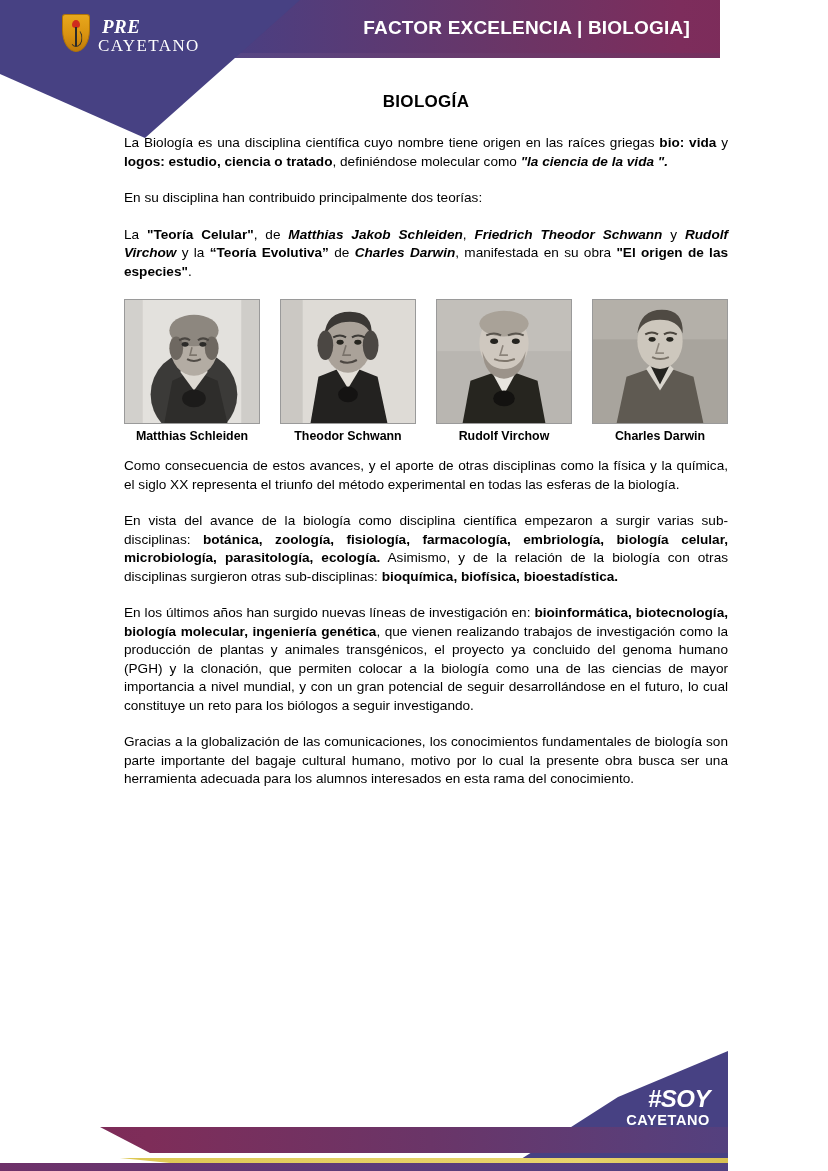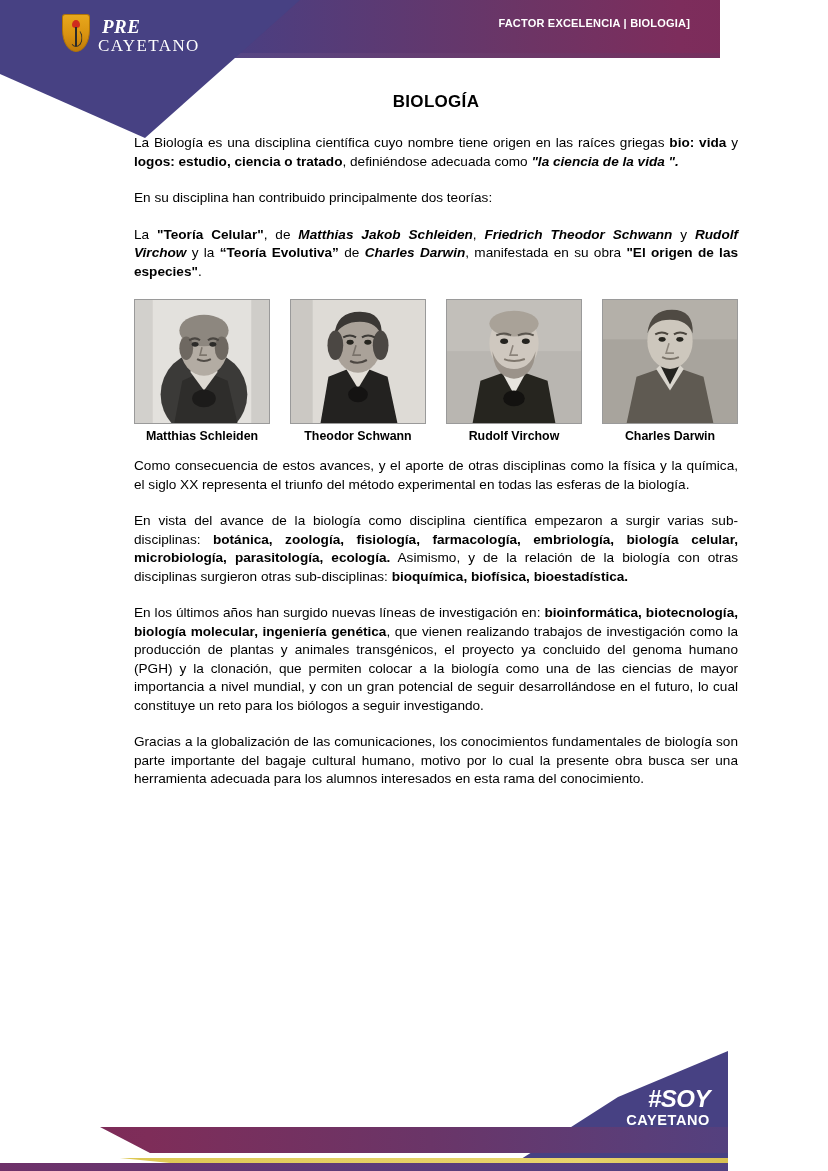--- a/index.html
+++ b/index.html
@@ -44,21 +44,21 @@
     width: 300px;
     height: 140px;
     background: #474183;
     clip-path: polygon(0 0, 300px 0, 145px 138px, 0 74px);
   }
   .hdr-title {
     position: absolute;
     right: 30px;
     top: 17px;
     color: #ffffff;
-    font-size: 11px;
+    font-size: 19px;
     font-weight: bold;
     letter-spacing: 0.2px;
     white-space: nowrap;
     margin-left: 6px;
   }
   
   #logo {
     position: absolute;
     left: 62px;
     top: 14px;
@@ -120,21 +120,21 @@
     left: 36px; top: 22px;
     color: #ffffff;
     font-family: "Liberation Serif", serif;
     font-size: 17px;
     letter-spacing: 1.4px;
   }
 
   
   #content {
     position: absolute;
-    left: 134px;
+    left: 124px;
     top: 92px;
     width: 604px;
   }
   #doc-title {
     text-align: center;
     font-size: 17px;
     font-weight: bold;
     margin: 0 0 22px 0;
     letter-spacing: 0.3px;
   }
@@ -272,21 +272,21 @@
     <div class="logo-cay">CAYETANO</div>
   </div>
 
   <div class="hdr-title">FACTOR EXCELENCIA | BIOLOGIA]</div>
 </div>
 
 <div id="content">
 
   <h1 id="doc-title">BIOLOGÍA</h1>
 
-  <p class="body"><span>La Biología es una disciplina científica cuyo nombre tiene origen en las raíces griegas </span><b>bio: vida</b><span> y </span><b>logos: estudio, ciencia o tratado</b><span>, definiéndose adecuada como </span><span class="bi">"la ciencia de la vida ".</span></p>
+  <p class="body"><span>La Biología es una disciplina científica cuyo nombre tiene origen en las raíces griegas </span><b>bio: vida</b><span> y </span><b>logos: estudio, ciencia o tratado</b><span>, definiéndose molecular como </span><span class="bi">"la ciencia de la vida ".</span></p>
 
   <p class="body">En su disciplina han contribuido principalmente dos teorías:</p>
 
   <p class="body"><span>La </span><b>"Teoría Celular"</b><span>, de </span><span class="bi">Matthias Jakob Schleiden</span><span>, </span><span class="bi">Friedrich Theodor Schwann</span><span> y </span><span class="bi">Rudolf Virchow</span><span> y la </span><b>“Teoría Evolutiva”</b><span> de </span><span class="bi">Charles Darwin</span><span>, manifestada en su obra </span><b>"El origen de las especies"</b><span>.</span></p>
 
   <div id="portraits">
 
     <div class="portrait-cell">
       <div class="portrait-frame">
         <svg viewBox="0 0 136 125" preserveAspectRatio="none" aria-hidden="true">

